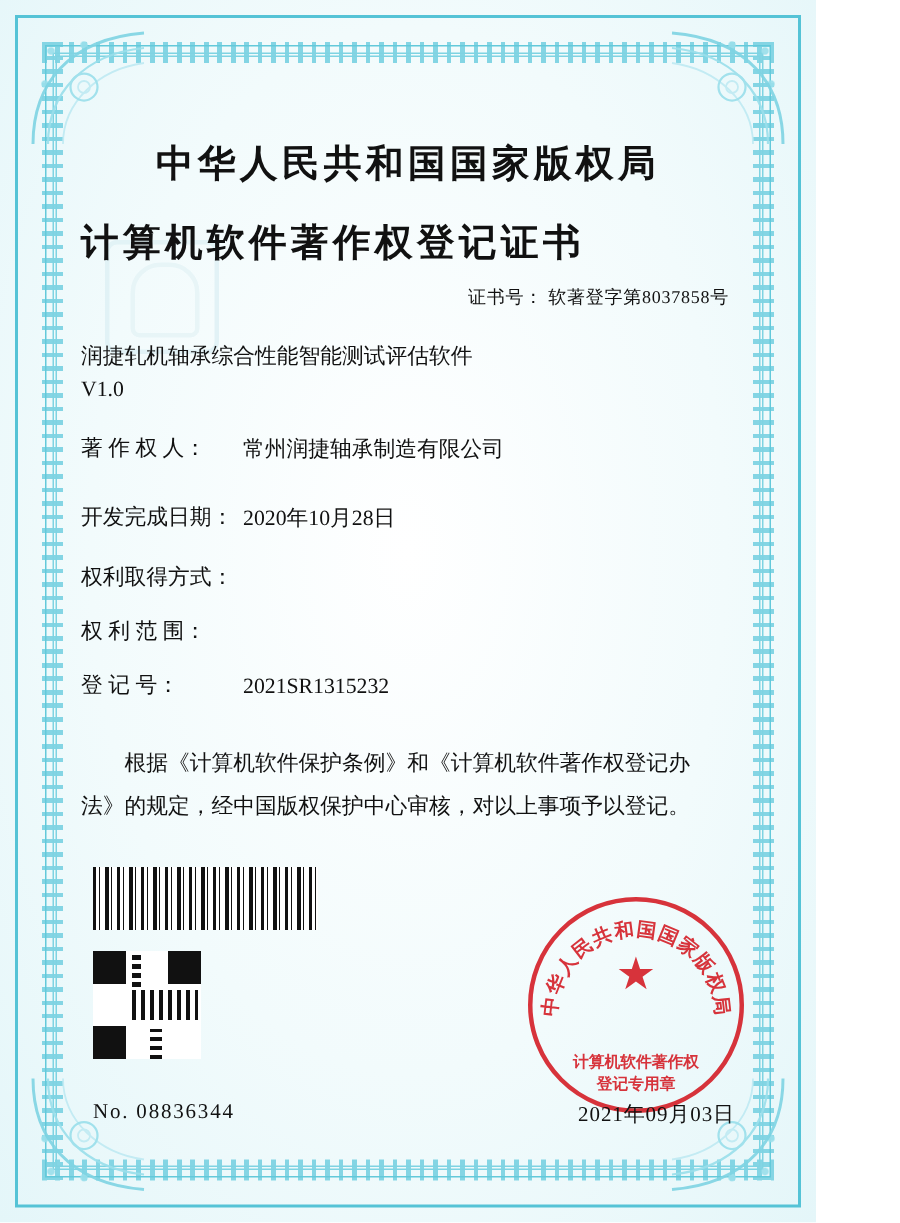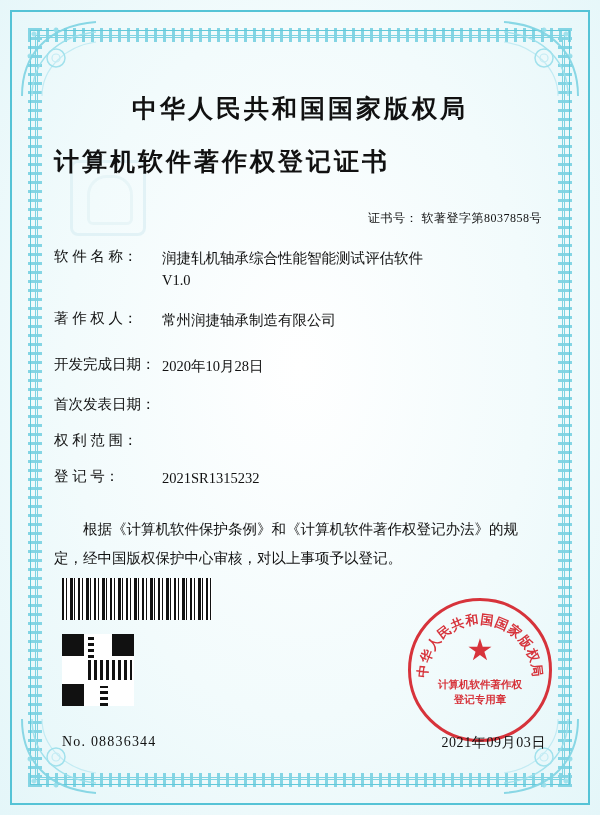--- a/index.html
+++ b/index.html
@@ -4,21 +4,21 @@
 <style>
   html,body{margin:0;padding:0;}
   body{
     width:600px;height:815px;
     background:#ffffff;
     font-family:"Liberation Serif", serif;
     overflow:hidden;
   }
   .certificate{
     position:relative;
-    width:600px;height:815px;
+    width:544px;height:815px;
     background:
       radial-gradient(ellipse at 50% 45%, #ffffff 0%, #f2fbfc 55%, #e4f6f9 100%);
     box-sizing:border-box;
   }
 
   
   .frame-outer{
     position:absolute;left:10px;top:10px;right:10px;bottom:10px;
     border:2px solid #55c3d6;
     box-sizing:border-box;
@@ -88,21 +88,21 @@
     letter-spacing:3px;
     color:#111;
     font-weight:bold;
     margin-top:20px;
     font-family:"DejaVu Serif", serif;
   }
   .cert-no{
     text-align:right;
     font-size:12px;
     color:#111;
-    margin-top:32px;
+    margin-top:12px;
     margin-right:4px;
     letter-spacing:.5px;
   }
 
   .fields{margin-top:20px;}
   .field{
     display:flex;
     align-items:flex-start;
     margin-bottom:17px;
     font-size:14.5px;
@@ -175,21 +175,21 @@
     position:absolute;left:0;top:0;width:138px;height:138px;
   }
   .seal .arc text{
     font-family:"DejaVu Serif", serif;
     font-size:13px;
     fill:#d5232b;
     letter-spacing:1px;
     font-weight:bold;
   }
   .seal .lines{
-    position:absolute;left:0;right:0;top:76px;
+    position:absolute;left:0;right:0;top:100px;
     text-align:center;
     font-size:10.5px;
     line-height:1.45;
     font-weight:bold;
     font-family:"DejaVu Serif", serif;
   }
 
   .footer{
     position:absolute;left:62px;right:54px;top:734px;
     display:flex;justify-content:space-between;
@@ -250,38 +250,37 @@
   <div class="content">
 
     <div class="title1">中华人民共和国国家版权局</div>
     <div class="title2">计算机软件著作权登记证书</div>
 
     <div class="cert-no">证书号：  软著登字第8037858号</div>
 
     <div class="fields">
 
       <div class="field">
-        <div class="lbl">软 件 名 称：</div>
         <div class="val" style="white-space:pre-line;">润捷轧机轴承综合性能智能测试评估软件
 V1.0</div>
       </div>
 
       <div class="field">
         <div class="lbl">著 作 权 人：</div>
         <div class="val">常州润捷轴承制造有限公司</div>
       </div>
 
       <div class="field gap-top">
         <div class="lbl">开发完成日期：</div>
         <div class="val">2020年10月28日</div>
       </div>
 
 
       <div class="field">
-        <div class="lbl">首次发表日期：</div>
+        <div class="lbl">权利取得方式：</div>
       </div>
 
       <div class="field">
         <div class="lbl">权 利 范 围：</div>
       </div>
 
       <div class="field">
         <div class="lbl">登 记 号：</div>
         <div class="val">2021SR1315232</div>
       </div>

